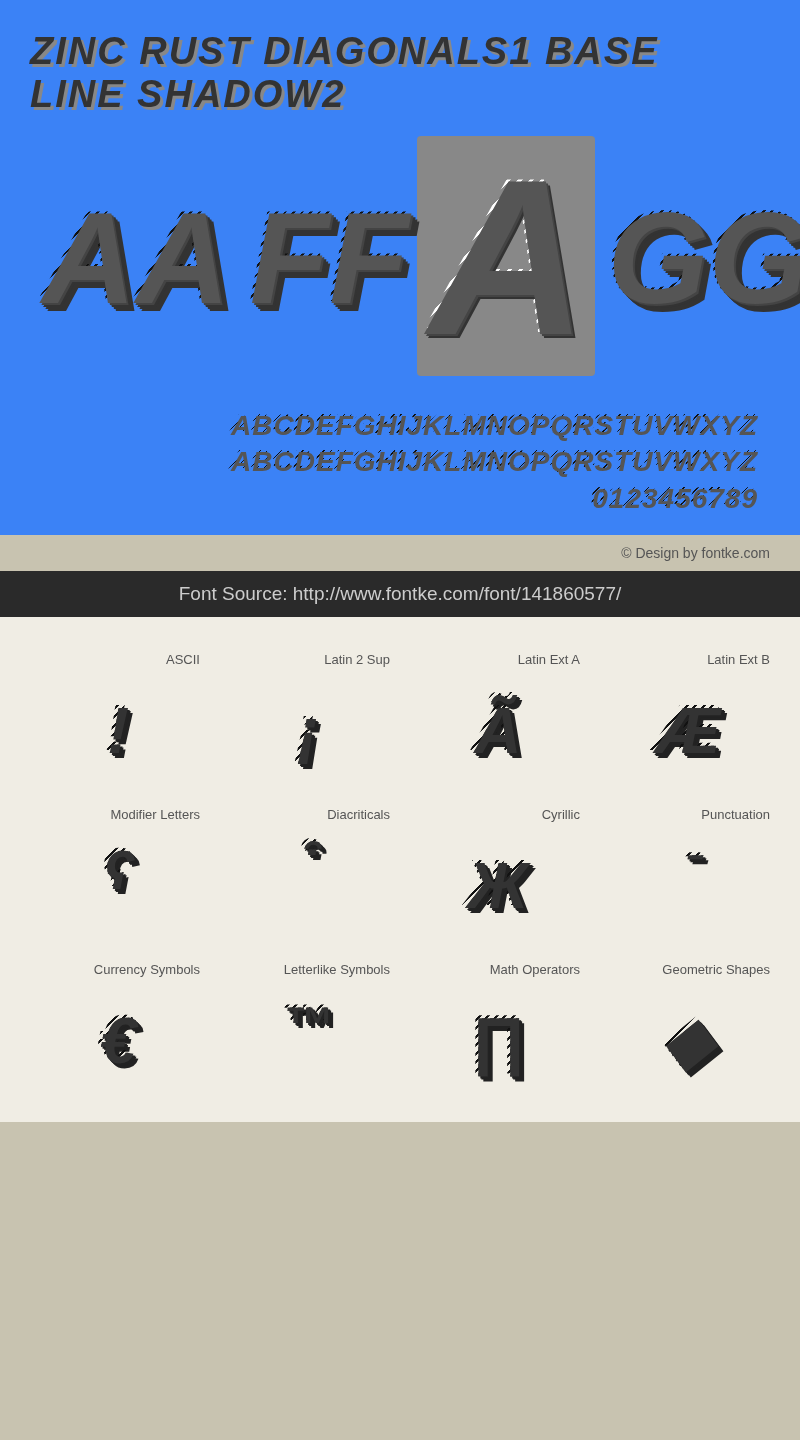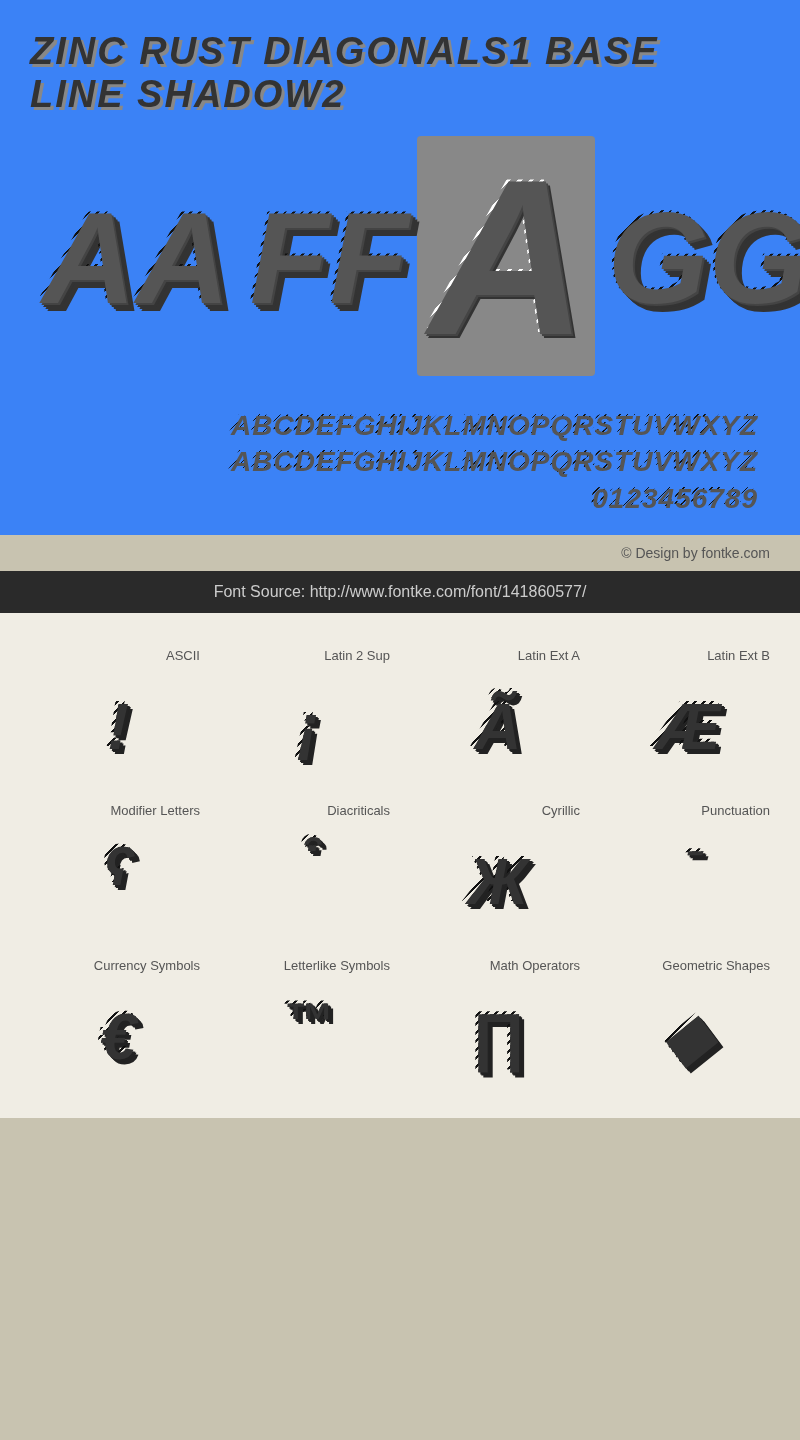--- a/index.html
+++ b/index.html
@@ -119,21 +119,21 @@
       padding: 10px 30px;
       background: #c8c3b0;
     }
 
     
     .font-source-bar {
       background: #2a2a2a;
       color: #ccc;
       text-align: center;
       padding: 12px;
-      font-size: 16px;
+      font-size: 19px;
     }
 
     
     .char-sets {
       background: #f0ede4;
       padding: 20px;
     }
 
     .char-grid {
       display: grid;

